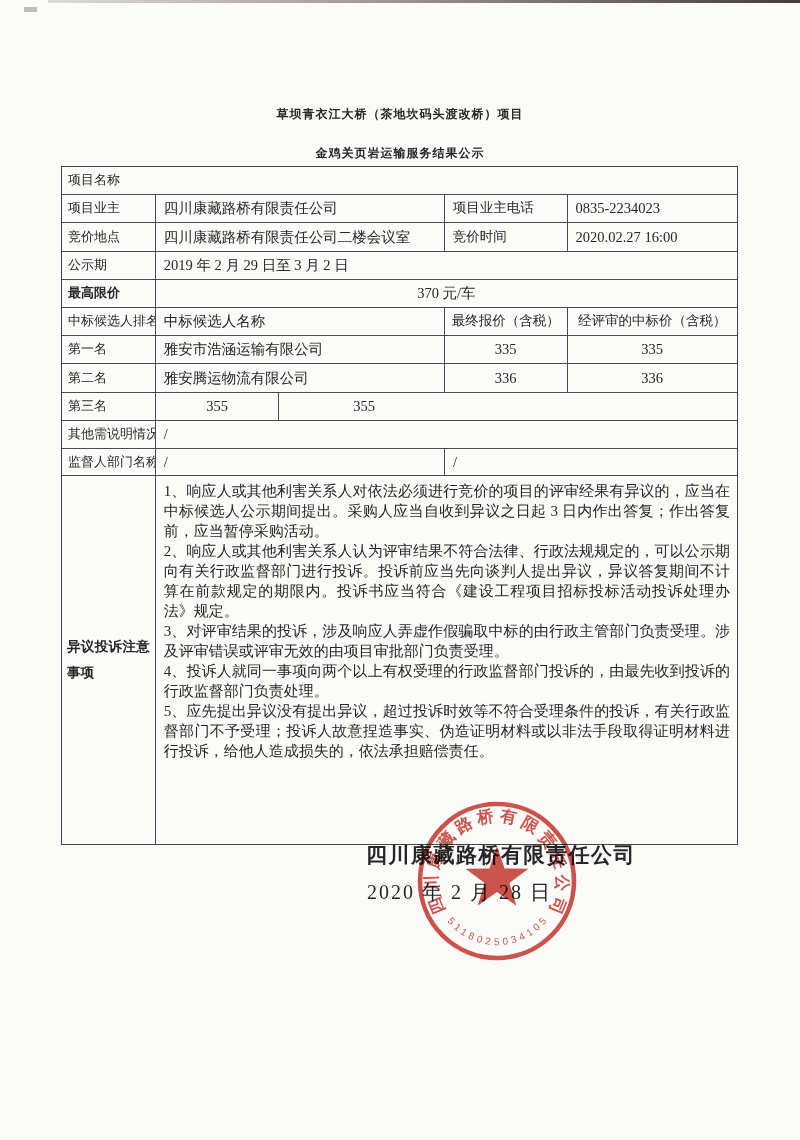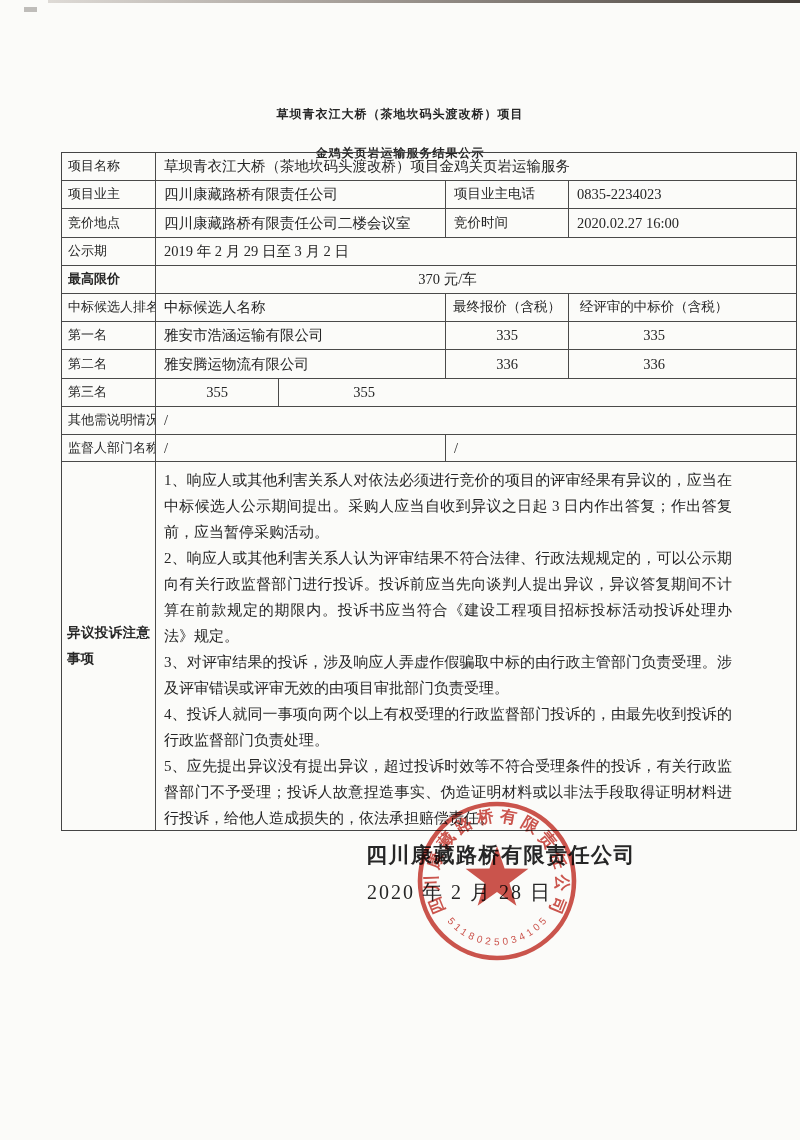--- a/index.html
+++ b/index.html
@@ -16,21 +16,21 @@
   }
   .speck{position:absolute;background:rgba(80,75,70,.35);}
   .title{
     position:absolute;left:0;width:800px;text-align:center;
     font-size:12px;font-weight:bold;letter-spacing:1px;line-height:26px;
   }
   #title1{top:101px;}
   #title2{top:140px;}
   
   .doc-table{
-    position:absolute;left:61px;top:152px;width:736px;
+    position:absolute;left:61px;top:166px;width:677px;
     border:1.6px solid #454545;box-sizing:border-box;
     background:transparent;
   }
   .trow{display:flex;box-sizing:border-box;border-top:1.5px solid #4a4a4a;}
   .trow:first-child{border-top:none;}
   .cell{
     box-sizing:border-box;display:flex;align-items:center;
     border-left:1.5px solid #4a4a4a;
     padding:2px 8px;font-size:14.5px;line-height:1.25;
     overflow:hidden;
@@ -53,21 +53,21 @@
     width:93px;font-size:13.5px;display:flex;align-items:center;
     padding:2px 5px;box-sizing:border-box;line-height:26px;
     text-align:justify;
   }
   .obj-label span{display:inline-block;width:100%;text-align:justify;text-align-last:left;font-weight:bold;}
   .obj-body{
     width:584px;border-left:1.5px solid #4a4a4a;box-sizing:border-box;
     padding:5px 7px 4px 8px;
   }
   .obj-body p{
-    margin:0;font-size:15px;line-height:26px;text-align:justify;
+    margin:0;font-size:15px;line-height:20px;text-align:justify;
     text-justify:inter-ideograph;
   }
   
   .footer-line{position:absolute;white-space:nowrap;}
   #company-line{left:366px;top:841px;font-size:21px;font-weight:600;letter-spacing:1.5px;}
   #date-line{left:367px;top:879px;font-size:20px;letter-spacing:2px;}
   
   .seal{
     position:absolute;left:414px;top:798px;width:166px;height:166px;
     color:#c6372f;opacity:.85;mix-blend-mode:multiply;
@@ -80,21 +80,20 @@
 <div class="top-smudge"></div>
 <div class="speck" style="left:24px;top:7px;width:13px;height:5px;"></div>
 
 <div class="title" id="title1">草坝青衣江大桥（茶地坎码头渡改桥）项目</div>
 <div class="title" id="title2">金鸡关页岩运输服务结果公示</div>
 
 <div class="doc-table">
 
   <div class="trow h27">
     <div class="cell first c1">项目名称</div>
-    <div class="cell cw">草坝青衣江大桥（茶地坎码头渡改桥）项目金鸡关页岩运输服务</div>
   </div>
 
   <div class="trow h28">
     <div class="cell first c1">项目业主</div>
     <div class="cell c2">四川康藏路桥有限责任公司</div>
     <div class="cell c3 small">项目业主电话</div>
     <div class="cell c4">0835-2234023</div>
   </div>
 
   <div class="trow h29">

